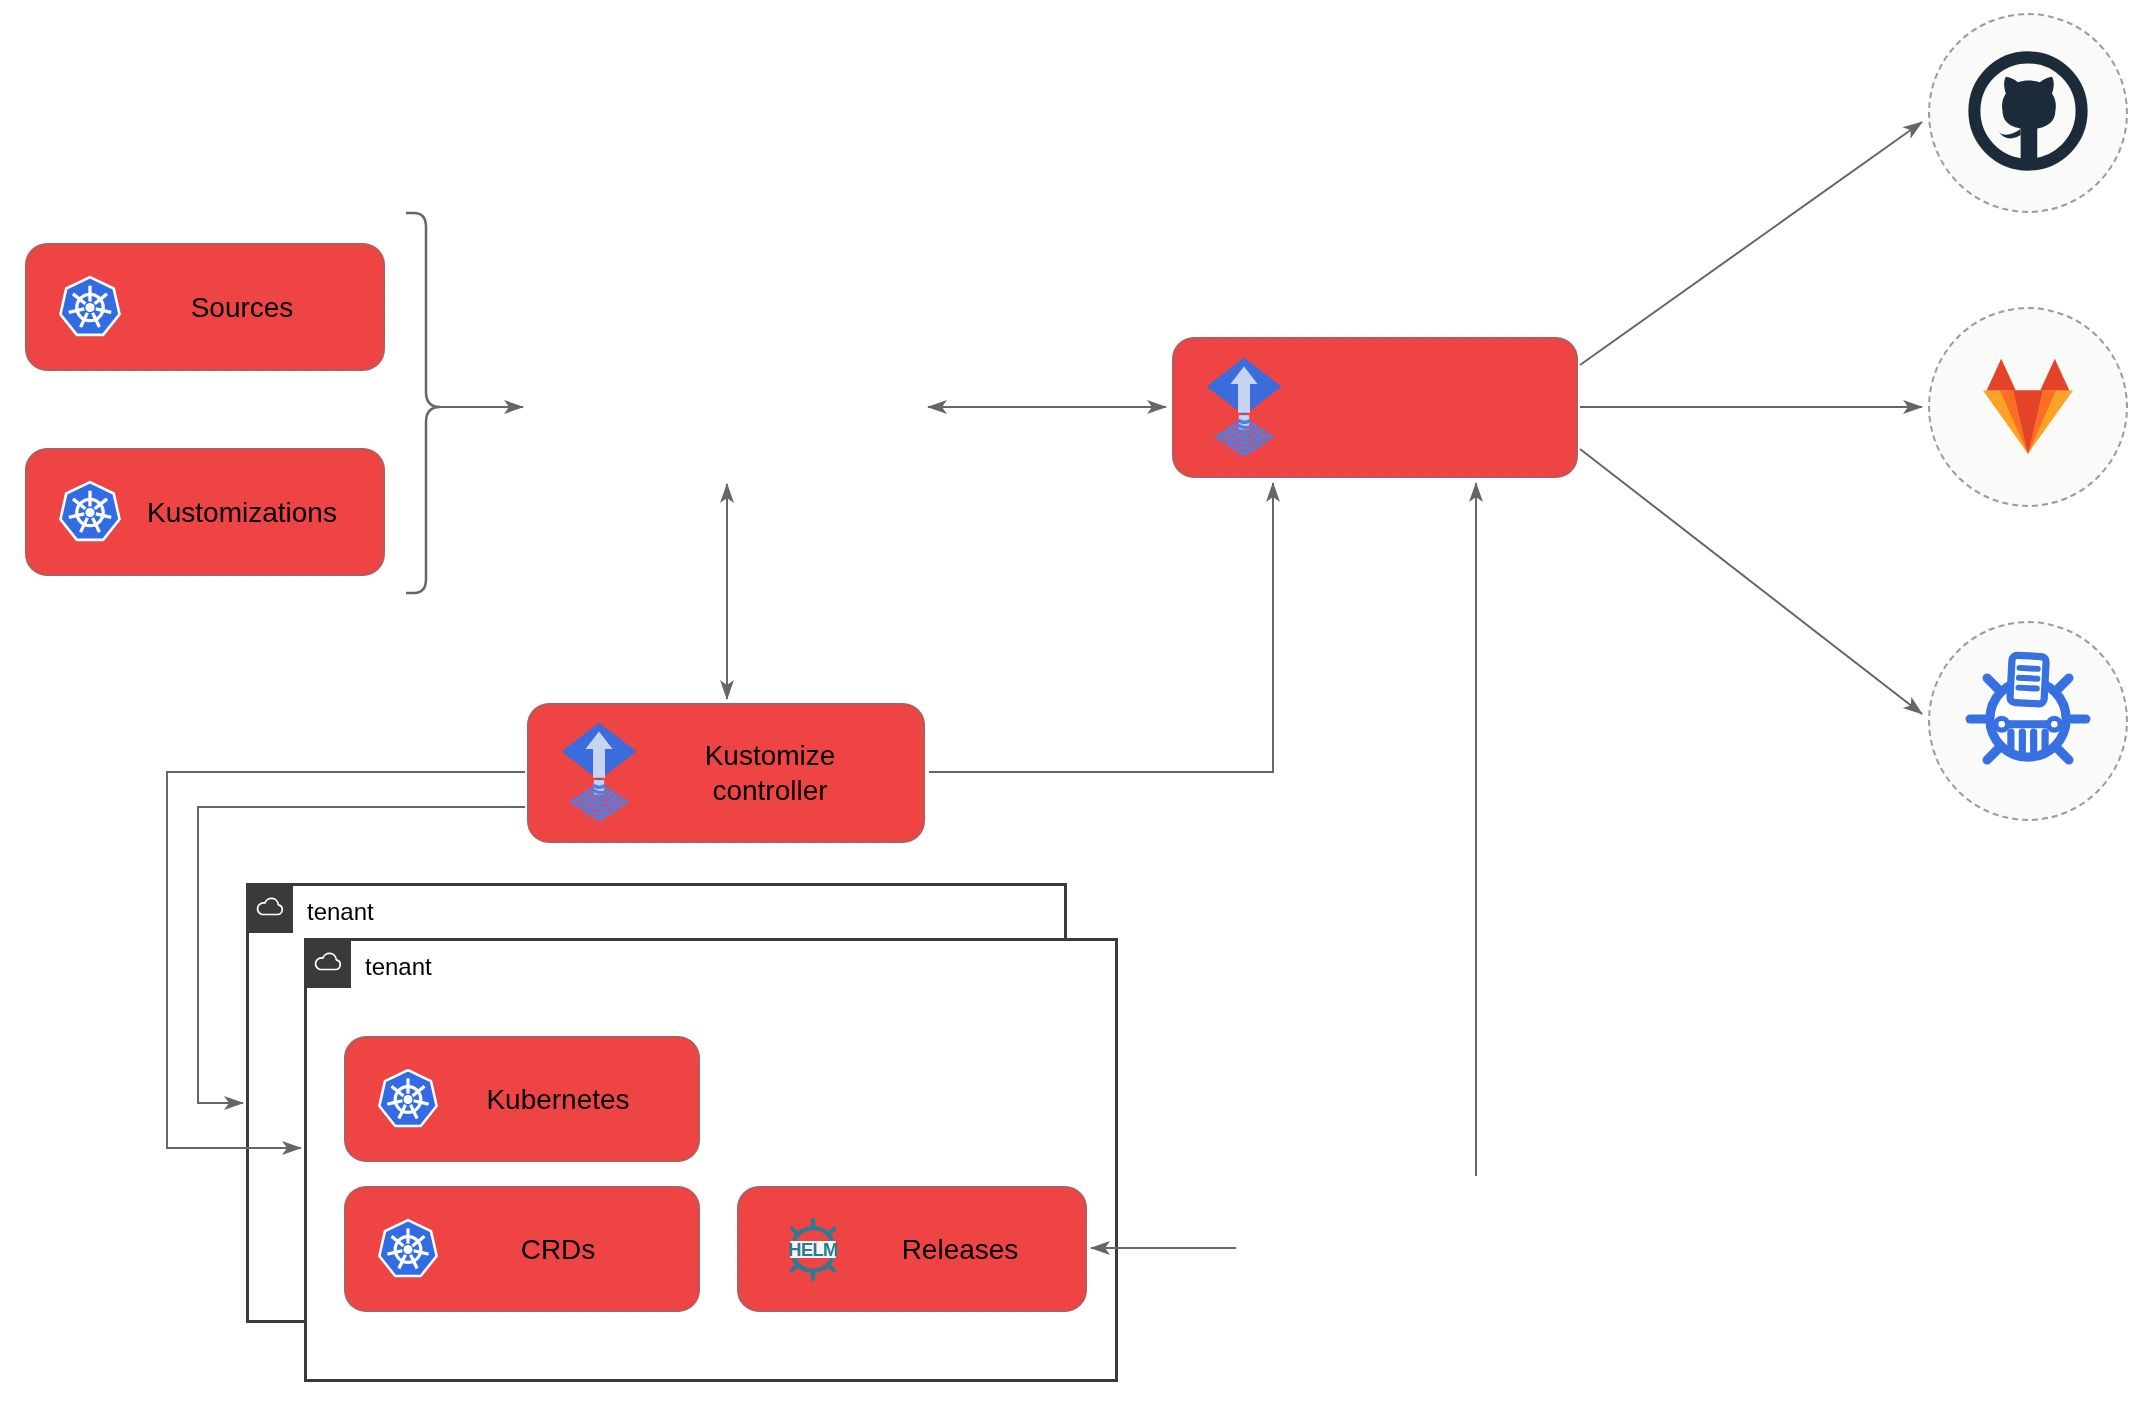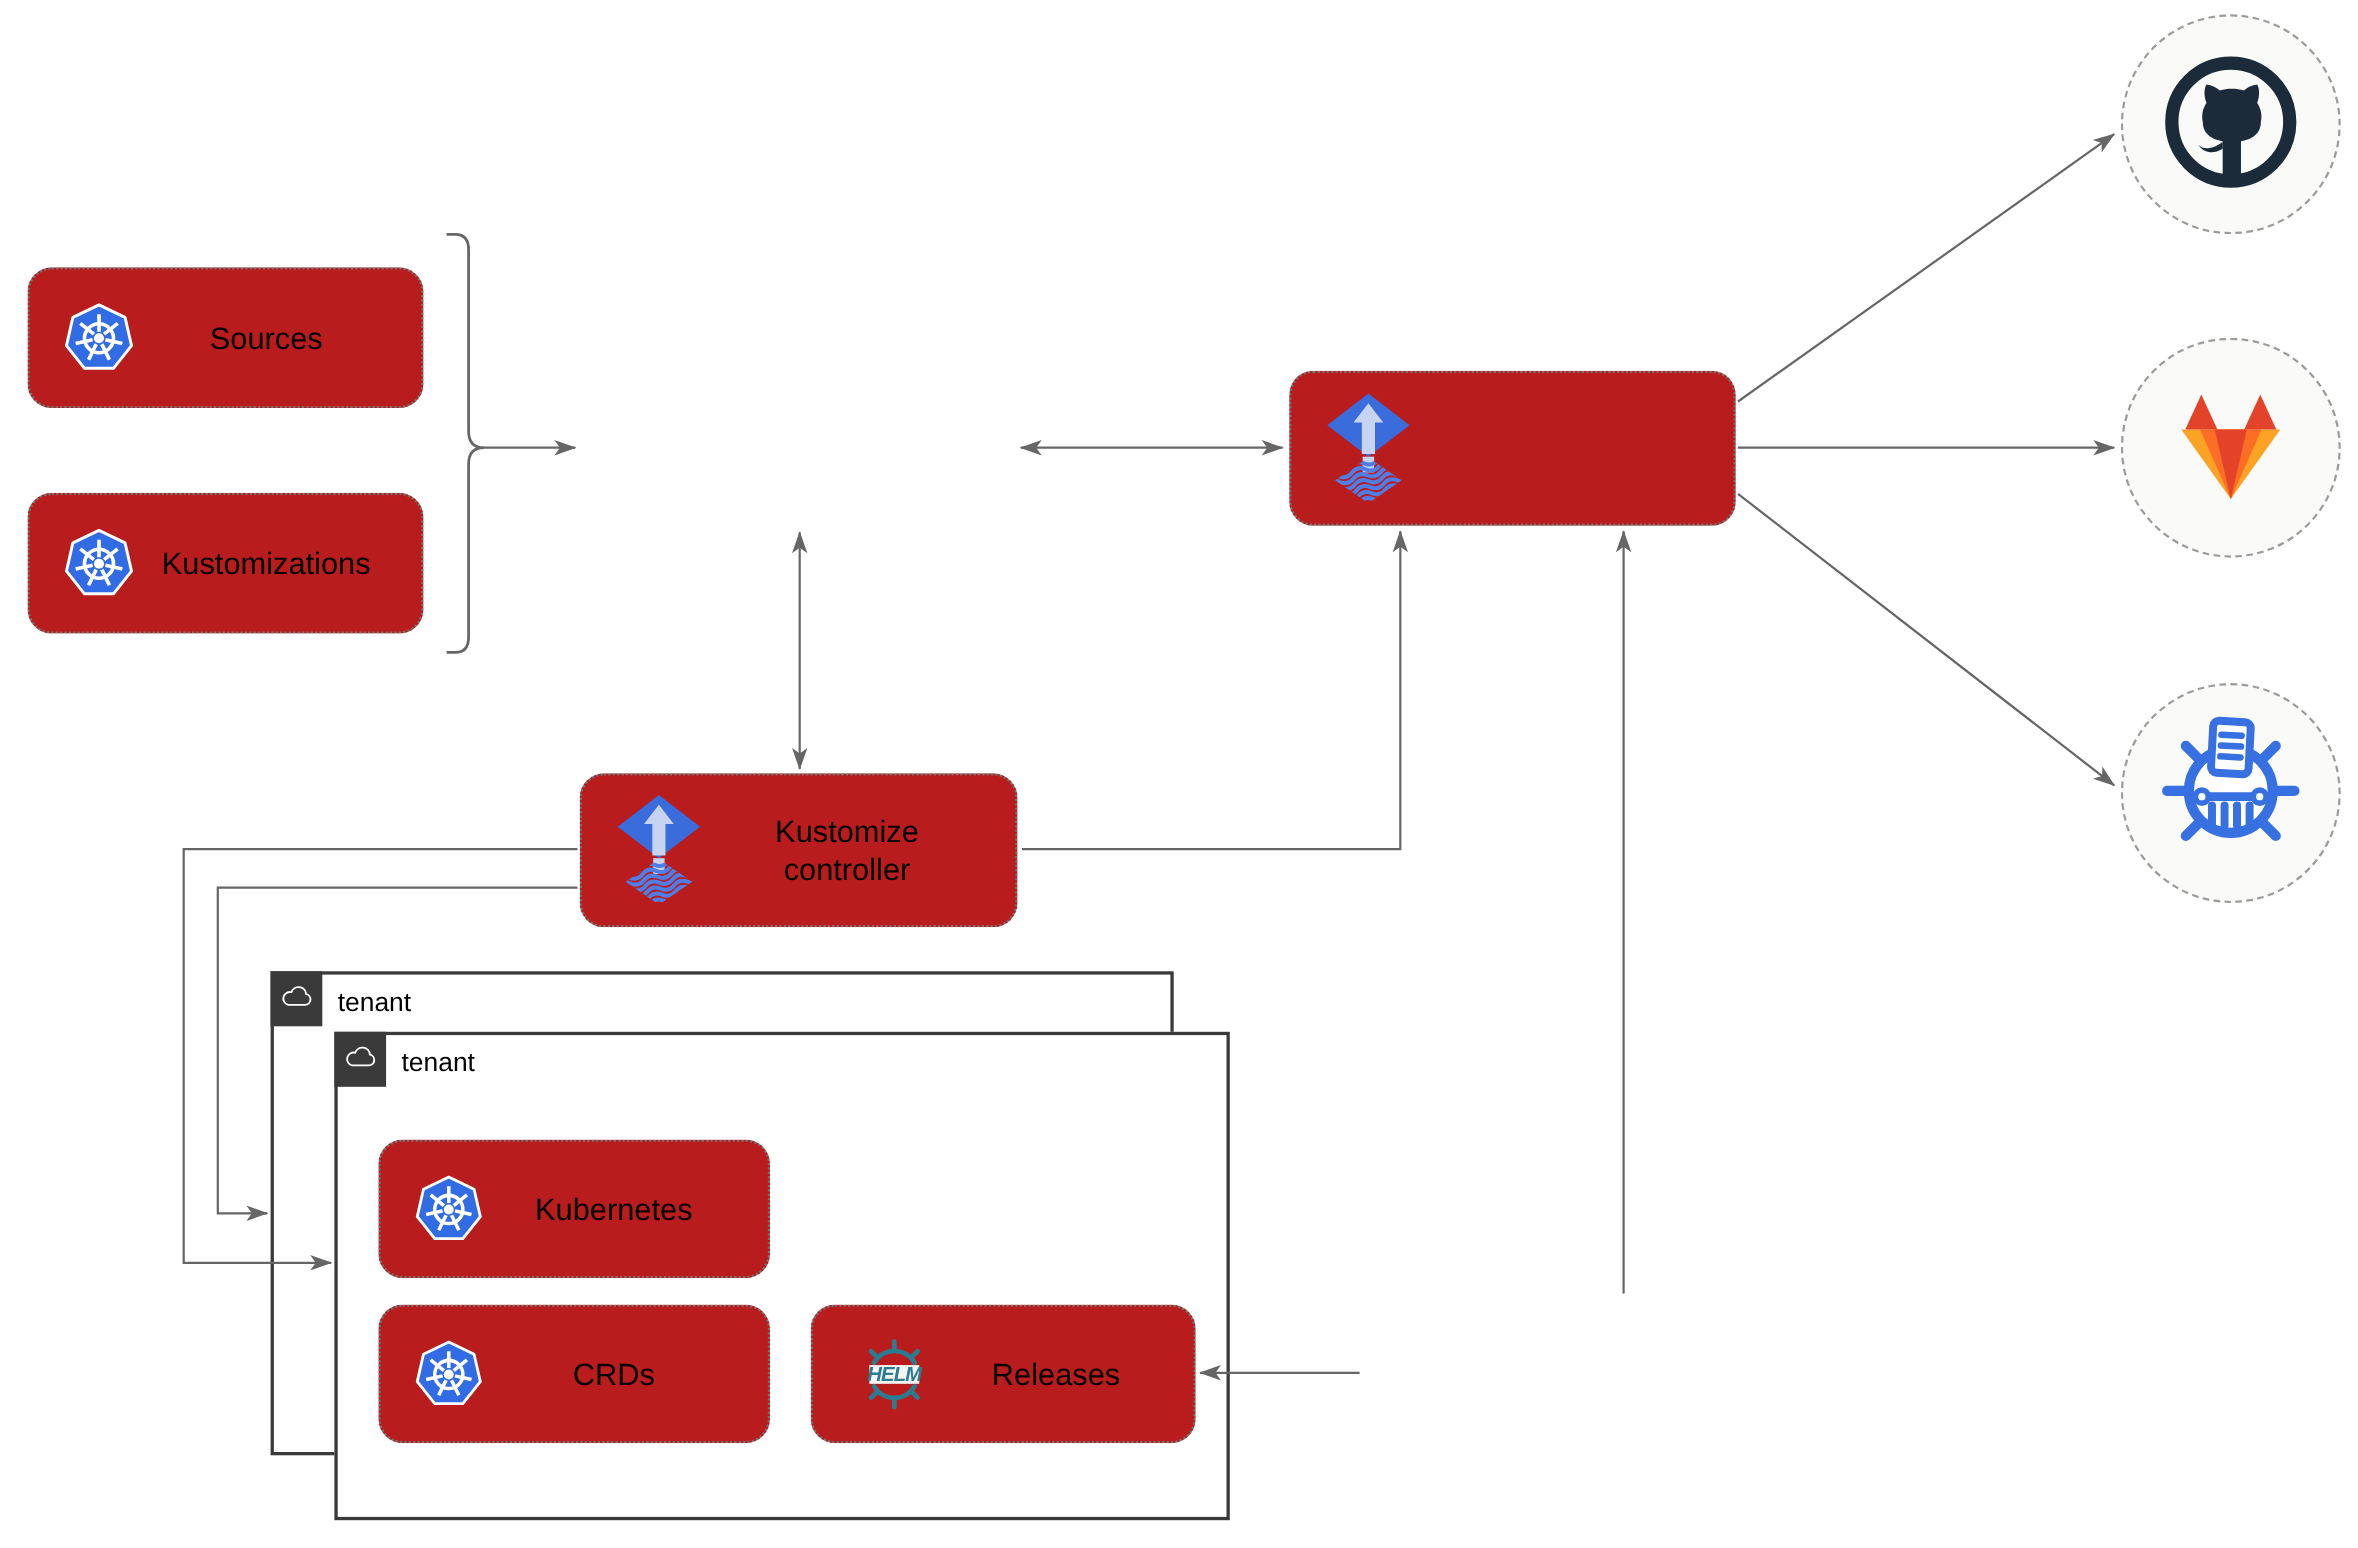--- a/index.html
+++ b/index.html
@@ -1,21 +1,21 @@
 <!DOCTYPE html>
 <html><head>
 <meta charset="utf-8">
 <style>
   html,body{margin:0;padding:0;background:#ffffff;}
   .canvas{position:relative;width:2144px;height:1407px;background:#ffffff;
           font-family:"Liberation Sans",sans-serif;overflow:hidden;}
   .wires{position:absolute;left:0;top:0;width:2144px;height:1407px;pointer-events:none;z-index:5;}
-  .node{position:absolute;box-sizing:border-box;background:#b91c1c;border:2px dotted #757575;
+  .node{position:absolute;box-sizing:border-box;background:#ef4444;border:2px dotted #757575;
         border-radius:22px;display:flex;align-items:center;padding:0 22px 0 30px;z-index:4;}
-  .node .icon{flex:0 0 auto;display:flex;align-items:flex-start;font-style:italic;}
+  .node .icon{flex:0 0 auto;display:flex;align-items:flex-start;}
   .node-label{flex:1;text-align:center;font-size:28px;color:#000;line-height:1.25;}
   .tenant{position:absolute;box-sizing:border-box;background:#ffffff;border:3px solid #3A3A3A;z-index:2;}
   .tenant-header{position:absolute;left:-3px;top:-3px;width:47px;height:50px;background:#3A3A3A;
                  display:flex;align-items:center;justify-content:center;}
   .tenant-label{position:absolute;left:58px;top:12px;font-size:24px;color:#000;}
   .endpoint{position:absolute;width:200px;height:200px;border-radius:50%;box-sizing:border-box;
             background:#FAFAF8;border:2px dashed #9B9B9B;display:flex;align-items:center;
             justify-content:center;z-index:4;}
   .hidden-defs{position:absolute;width:0;height:0;overflow:hidden;}
 </style>

